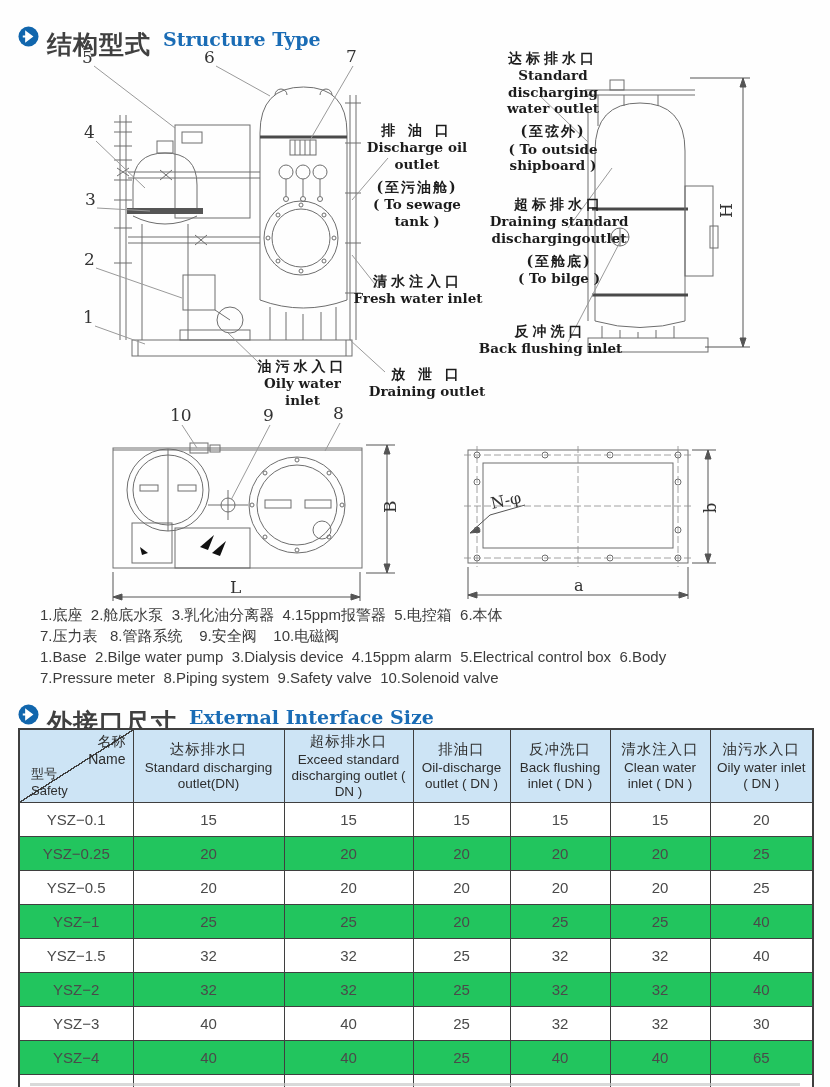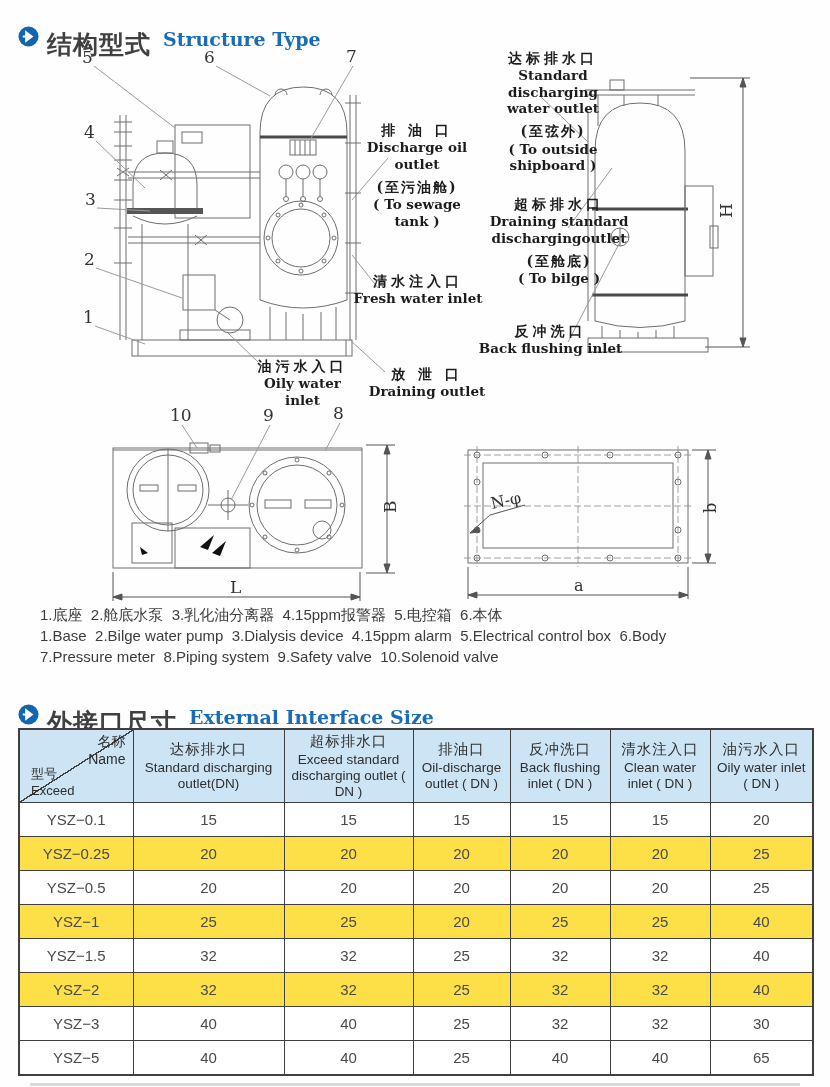--- a/index.html
+++ b/index.html
@@ -29,21 +29,21 @@
 
   
   .tbl-wrap{position:absolute;left:18px;top:728px;width:794px;}
   table{border-collapse:collapse;width:794px;table-layout:fixed;}
   table,th,td{border:1px solid #3f3f3f;}
   table{border-width:2px;}
   thead th{background:#cde4f5;height:62px;padding:2px 3px;font-weight:normal;color:#2e2e2e;vertical-align:middle;margin-left:24px;}
   .h-zh{display:block;font-size:14.5px;letter-spacing:1px;font-family:"DejaVu Sans",sans-serif;}
   .h-en{display:block;font-size:13.5px;line-height:1.18;margin-top:1px;}
   tbody td{height:31px;text-align:center;font-size:15px;color:#4a4a4a;background:#ffffff;}
-  tbody tr.alt td{background:#fde047;}
+  tbody tr.alt td{background:#22c55e;}
   th.corner{position:relative;padding:0;background:#cde4f5
             ;background-image:linear-gradient(to bottom right,transparent calc(50% - 0.7px),#3f3f3f calc(50% - 0.7px),#3f3f3f calc(50% + 0.7px),transparent calc(50% + 0.7px));}
   .c-name{position:absolute;top:3px;right:7px;text-align:right;font-size:14px;line-height:1.25;}
   .c-model{position:absolute;bottom:3px;left:11px;text-align:left;font-size:13px;line-height:1.25;}
   .tbl-shadow{position:absolute;left:30px;top:1083px;width:770px;height:3px;background:#c9c9c9;opacity:.7;}
 </style>
 </head>
 <body>
 
 <div class="page">
@@ -363,20 +363,21 @@
     <span class="en">Oily water inlet</span>
   </div>
 
   <div class="port-label" style="left:368px;top:366px;width:118px;">
     <span class="zh">放 泄 口</span>
     <span class="en">Draining outlet</span>
   </div>
 
   <div class="legend">
     <div>1.底座  2.舱底水泵  3.乳化油分离器  4.15ppm报警器  5.电控箱  6.本体</div>
+    <div>7.压力表   8.管路系统    9.安全阀    10.电磁阀</div>
     <div>1.Base  2.Bilge water pump  3.Dialysis device  4.15ppm alarm  5.Electrical control box  6.Body</div>
     <div>7.Pressure meter  8.Piping system  9.Safety valve  10.Solenoid valve</div>
   </div>
 
   <div class="sec-header" style="top:690px;">
     <svg class="bullet" viewBox="0 0 22 22">
       <circle cx="11" cy="11" r="10.5" fill="#1166ad"></circle>
       <path d="M5 11 h7 M8.5 6.5 L14.5 11 L8.5 15.5 Z" fill="#fff" stroke="#fff" stroke-width="2"></path>
     </svg>
     <span class="zh">外接口尺寸</span>
@@ -394,21 +395,21 @@
           <col style="width:100px">
           <col style="width:103px">
       </colgroup>
       <thead>
         <tr>
           <th class="corner">
             <span class="c-name">
               <span>名称</span><br><span>Name</span>
             </span>
             <span class="c-model">
-              <span>型号</span><br><span>Exceed</span>
+              <span>型号</span><br><span>Safety</span>
             </span>
           </th>
           <th>
             <span class="h-zh">达标排水口</span>
               <span class="h-en">Standard discharging outlet(DN)</span>
           </th>
           <th>
             <span class="h-zh">超标排水口</span>
               <span class="h-en">Exceed standard discharging outlet ( DN )</span>
           </th>
@@ -487,20 +488,29 @@
           </tr>
           <tr>
             <td>YSZ−3</td>
             <td>40</td>
             <td>40</td>
             <td>25</td>
             <td>32</td>
             <td>32</td>
             <td>30</td>
           </tr>
+          <tr class="alt">
+            <td>YSZ−4</td>
+            <td>40</td>
+            <td>40</td>
+            <td>25</td>
+            <td>40</td>
+            <td>40</td>
+            <td>65</td>
+          </tr>
           <tr>
             <td>YSZ−5</td>
             <td>40</td>
             <td>40</td>
             <td>25</td>
             <td>40</td>
             <td>40</td>
             <td>65</td>
           </tr>
         </tbody>

